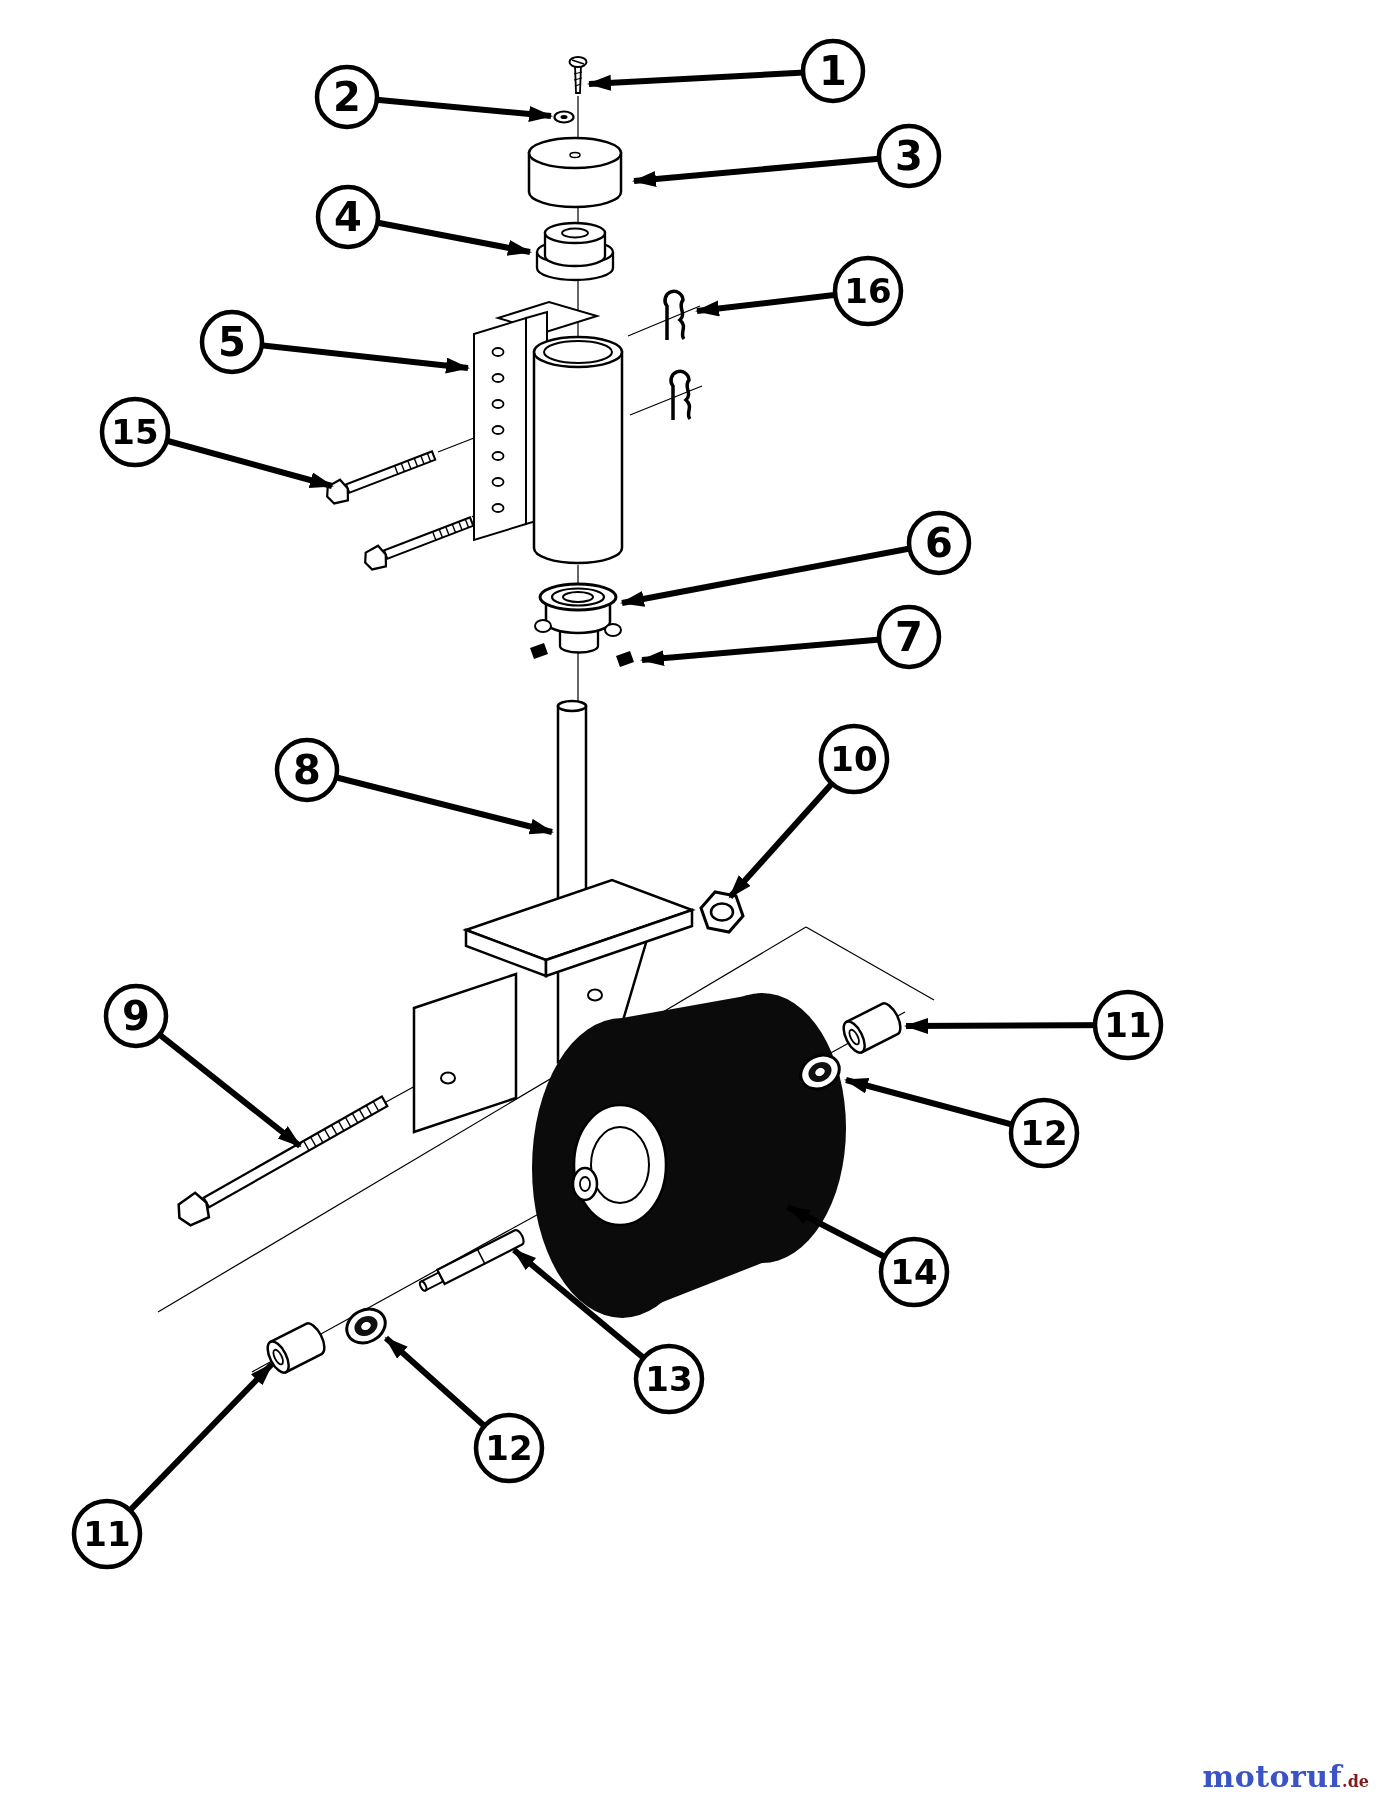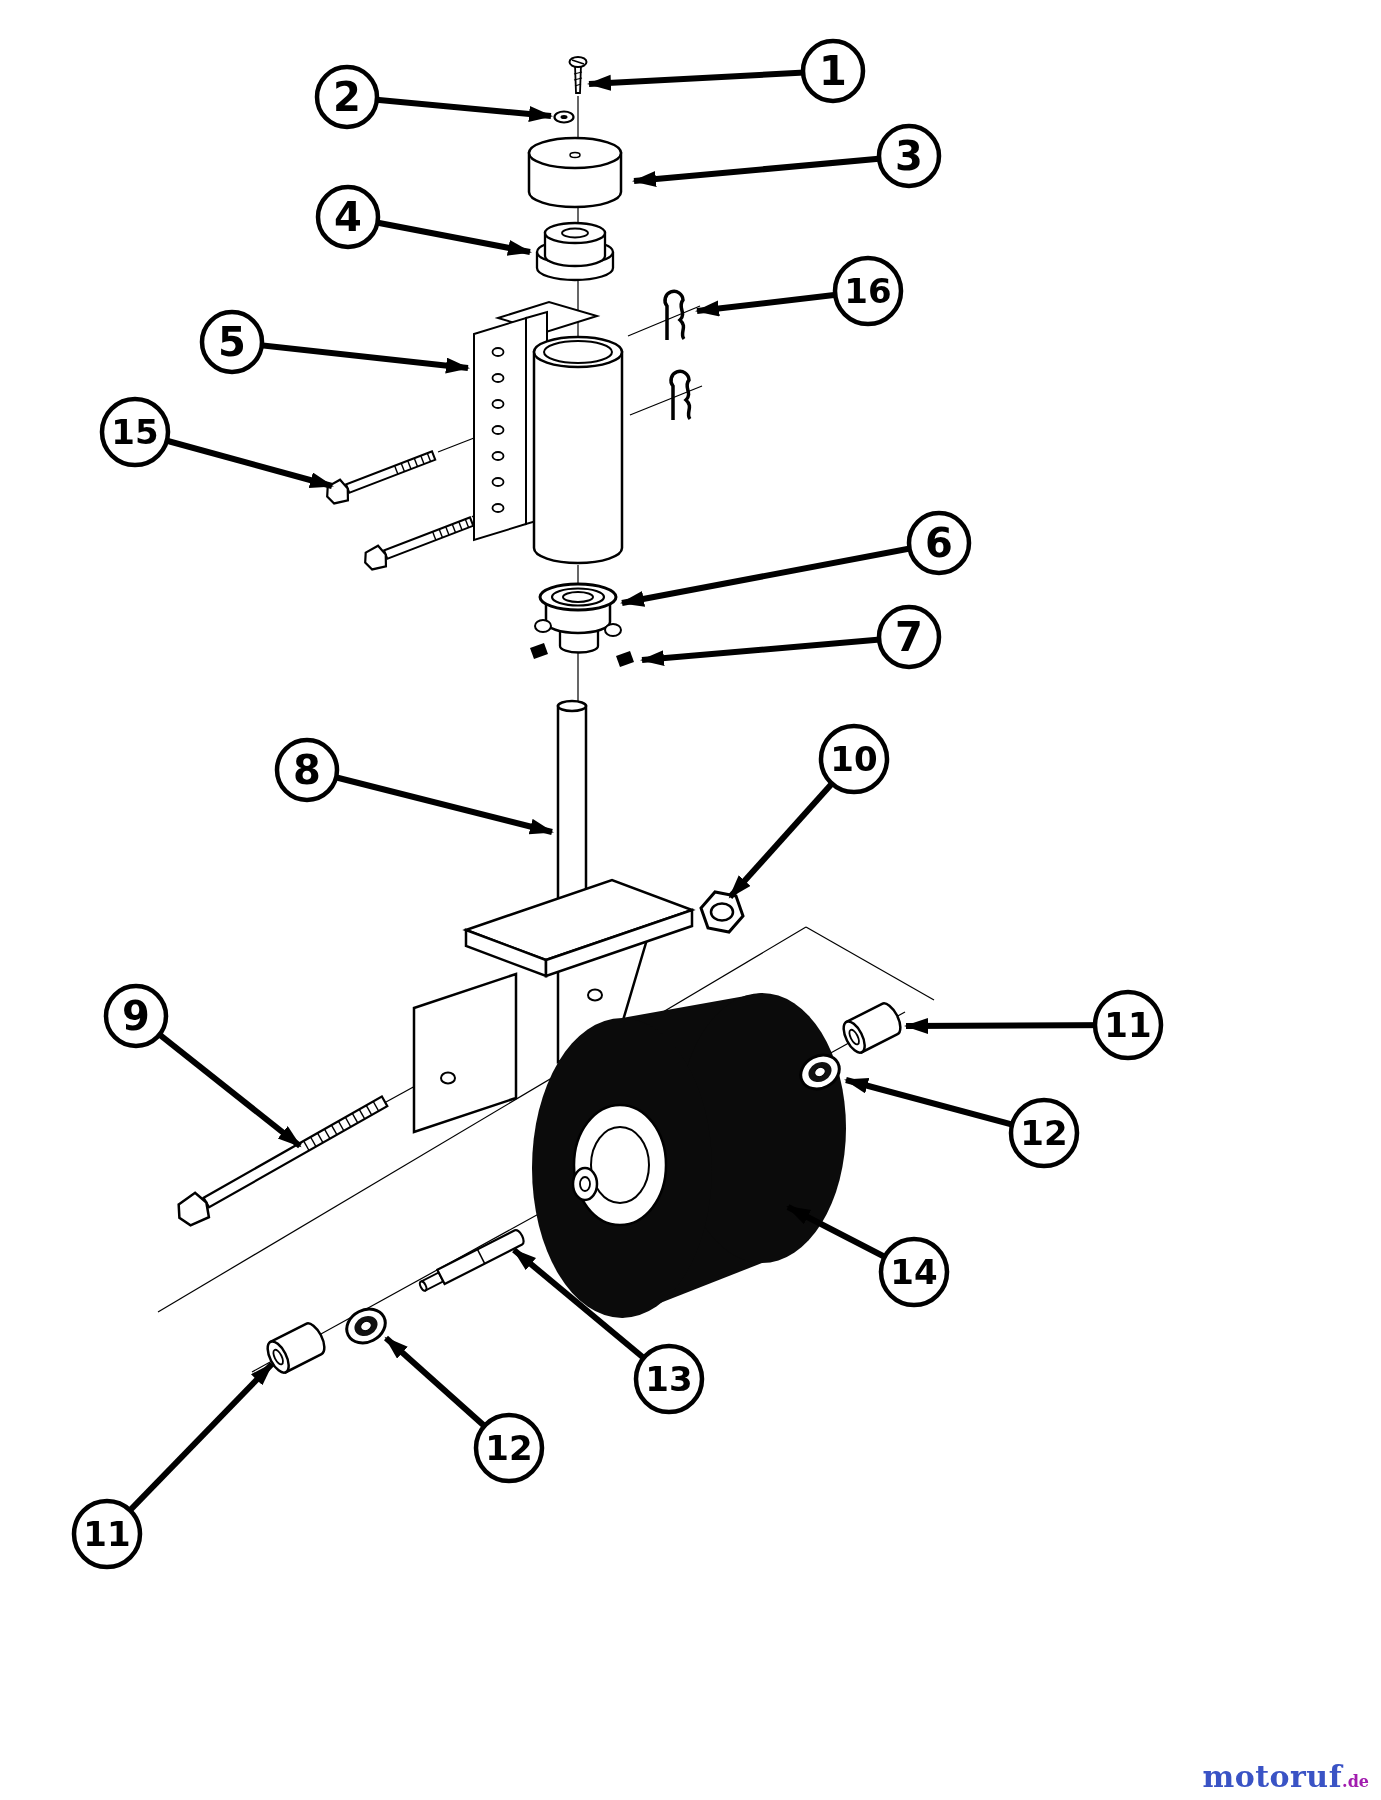--- a/index.html
+++ b/index.html
@@ -5,21 +5,21 @@
   html,body{margin:0;padding:0;background:#fff;}
   .page{position:relative;width:1381px;height:1800px;background:#fff;overflow:hidden;
         font-family:"DejaVu Sans",sans-serif;}
   .page svg{position:absolute;left:0;top:0;}
   .callout-num{font-family:"DejaVu Sans",sans-serif;font-weight:bold;fill:#000;}
   .num1{font-size:40px;}
   .num2{font-size:34px;}
   .watermark{position:absolute;right:12px;bottom:6px;font-family:"DejaVu Serif",serif;
              font-weight:bold;user-select:none;}
   .wm-brand{font-size:30px;color:#3a53c5;letter-spacing:0.5px;}
-  .wm-tld{font-size:16px;color:#a21caf;}
+  .wm-tld{font-size:16px;color:#7f1d1d;}
 </style>
 </head>
 <body>
 
 <div class="page">
 <svg width="1381" height="1800" viewBox="0 0 1381 1800" xmlns="http://www.w3.org/2000/svg">
 
   <defs>
     <marker id="ah" markerWidth="28" markerHeight="20" refX="22" refY="8" orient="auto" markerUnits="userSpaceOnUse">
       <path d="M0,0 L24,8 L0,16 Z" fill="#000"></path>

